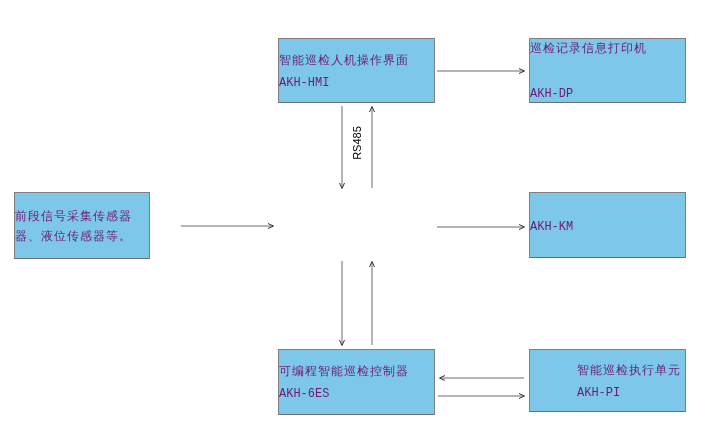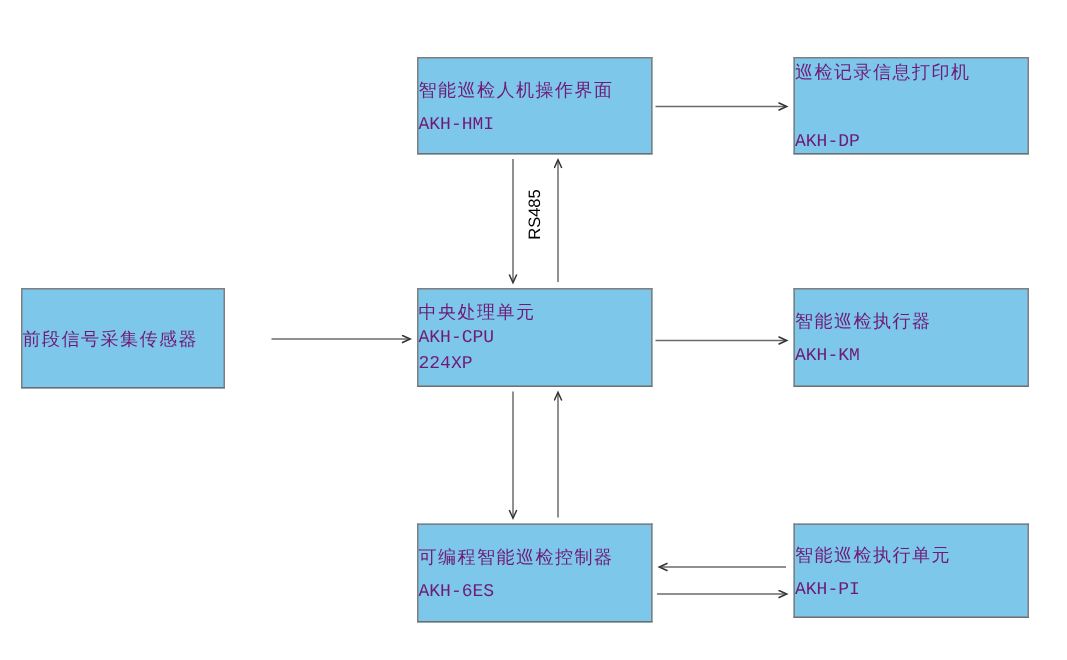--- a/index.html
+++ b/index.html
@@ -40,21 +40,21 @@
     letter-spacing: 0;
     line-height: 17px;
     margin-top: 0;
   }
   #box-hmi     { left: 278px; top: 38px;  width: 157px; height: 65px; }
   #box-dp      { left: 529px; top: 38px;  width: 157px; height: 65px; gap: 23px; }
   #box-sensors { left: 14px;  top: 192px; width: 136px; height: 67px; }
   #box-cpu     { left: 278px; top: 192px; width: 157px; height: 66px; }
   #box-km      { left: 529px; top: 192px; width: 157px; height: 66px; }
   #box-plc     { left: 278px; top: 349px; width: 157px; height: 66px; }
-  #box-pi      { left: 529px; top: 349px; width: 157px; height: 63px; }
+  #box-pi      { left: 529px; top: 349px; width: 157px; height: 63px; padding-left: 47px; }
   svg.arrows {
     position: absolute;
     left: 0; top: 0;
     width: 711px; height: 440px;
     pointer-events: none;
   }
   .rotated-label {
     position: absolute;
     left: 336px;
     top: 136px;
@@ -97,30 +97,25 @@
     <div class="code">AKH-HMI</div>
   </div>
 
   <div class="node" id="box-dp">
     <div class="zh">巡检记录信息打印机</div>
     <div class="code">AKH-DP</div>
   </div>
 
   <div class="node" id="box-sensors">
     <div class="zh">前段信号采集传感器</div>
+    <div class="zh">器、液位传感器等。</div>
   </div>
 
-  <div class="node" id="box-cpu">
-    <div class="zh" style="line-height:18px;">中央处理单元</div>
-    <div class="code2">AKH-CPU</div>
-    <div class="code2">224XP</div>
-  </div>
 
   <div class="node" id="box-km">
-    <div class="zh">智能巡检执行器</div>
     <div class="code">AKH-KM</div>
   </div>
 
   <div class="node" id="box-plc">
     <div class="zh">可编程智能巡检控制器</div>
     <div class="code">AKH-6ES</div>
   </div>
 
   <div class="node" id="box-pi">
     <div class="zh">智能巡检执行单元</div>

